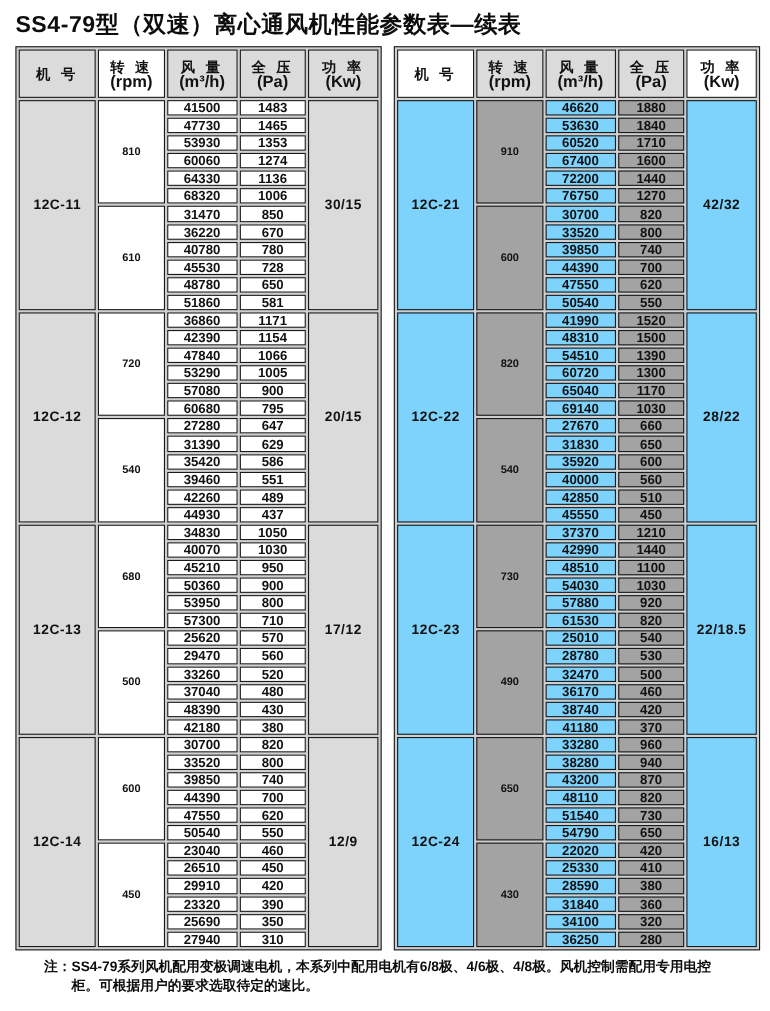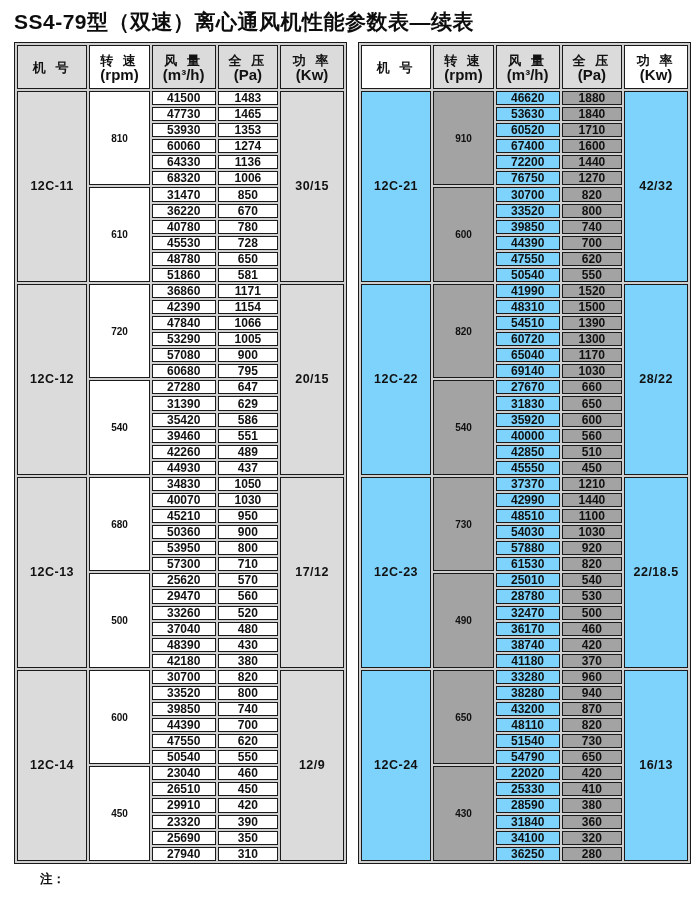--- a/index.html
+++ b/index.html
@@ -569,13 +569,14 @@
           <td class="flow num">36250</td>
           <td class="pressure num">280</td>
         </tr>
       </tbody>
   </table>
 
 </div>
 
 <div class="note">
   <span class="note-label">注：</span>
+  <span class="note-text">SS4-79系列风机配用变极调速电机，本系列中配用电机有6/8极、4/6极、4/8极。风机控制需配用专用电控柜。可根据用户的要求选取待定的速比。</span>
 </div>
 
 </body></html>

